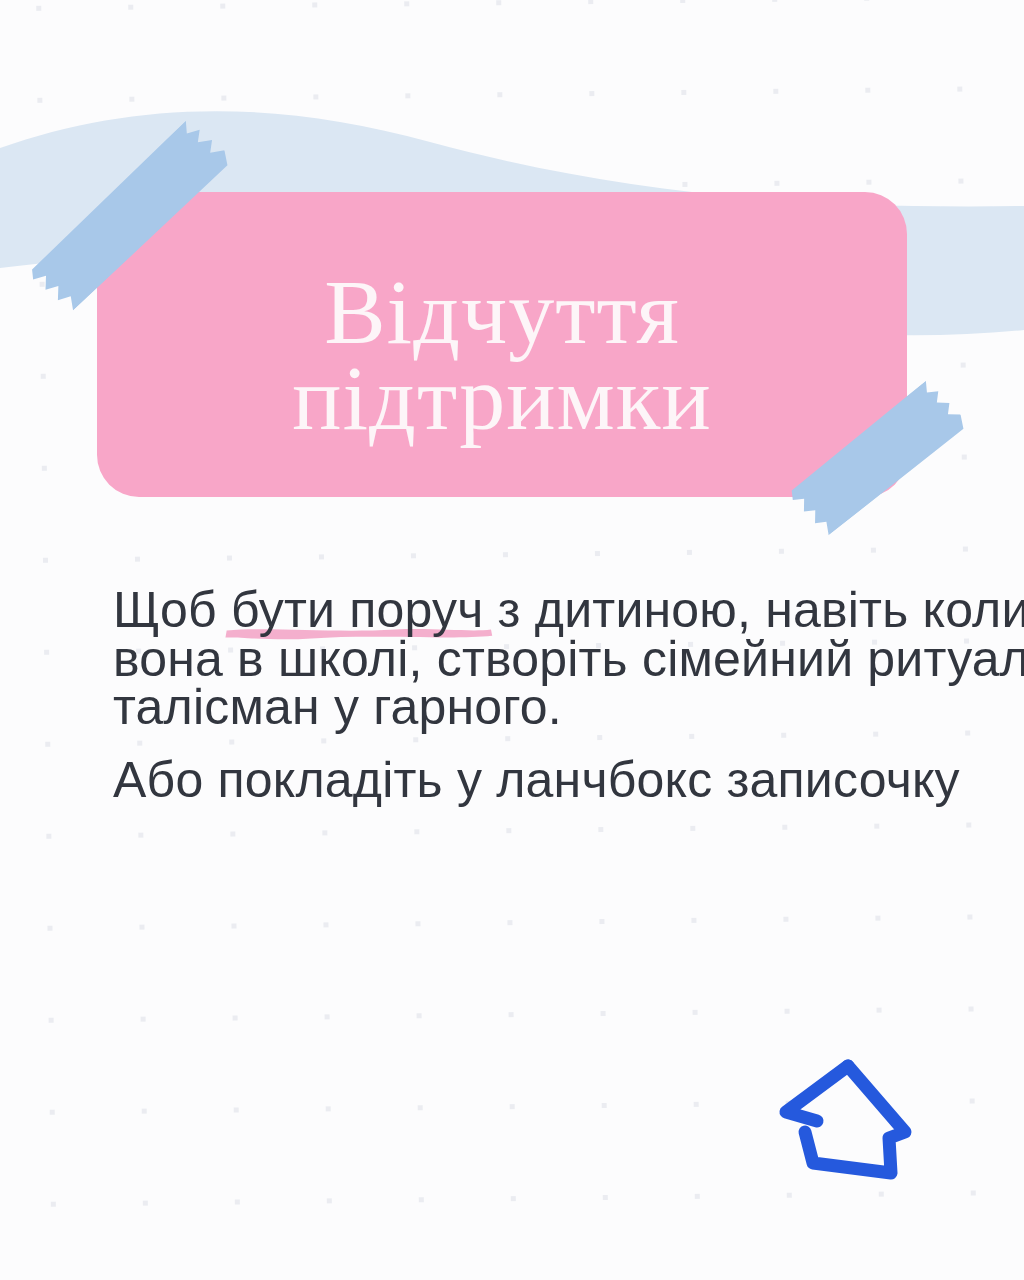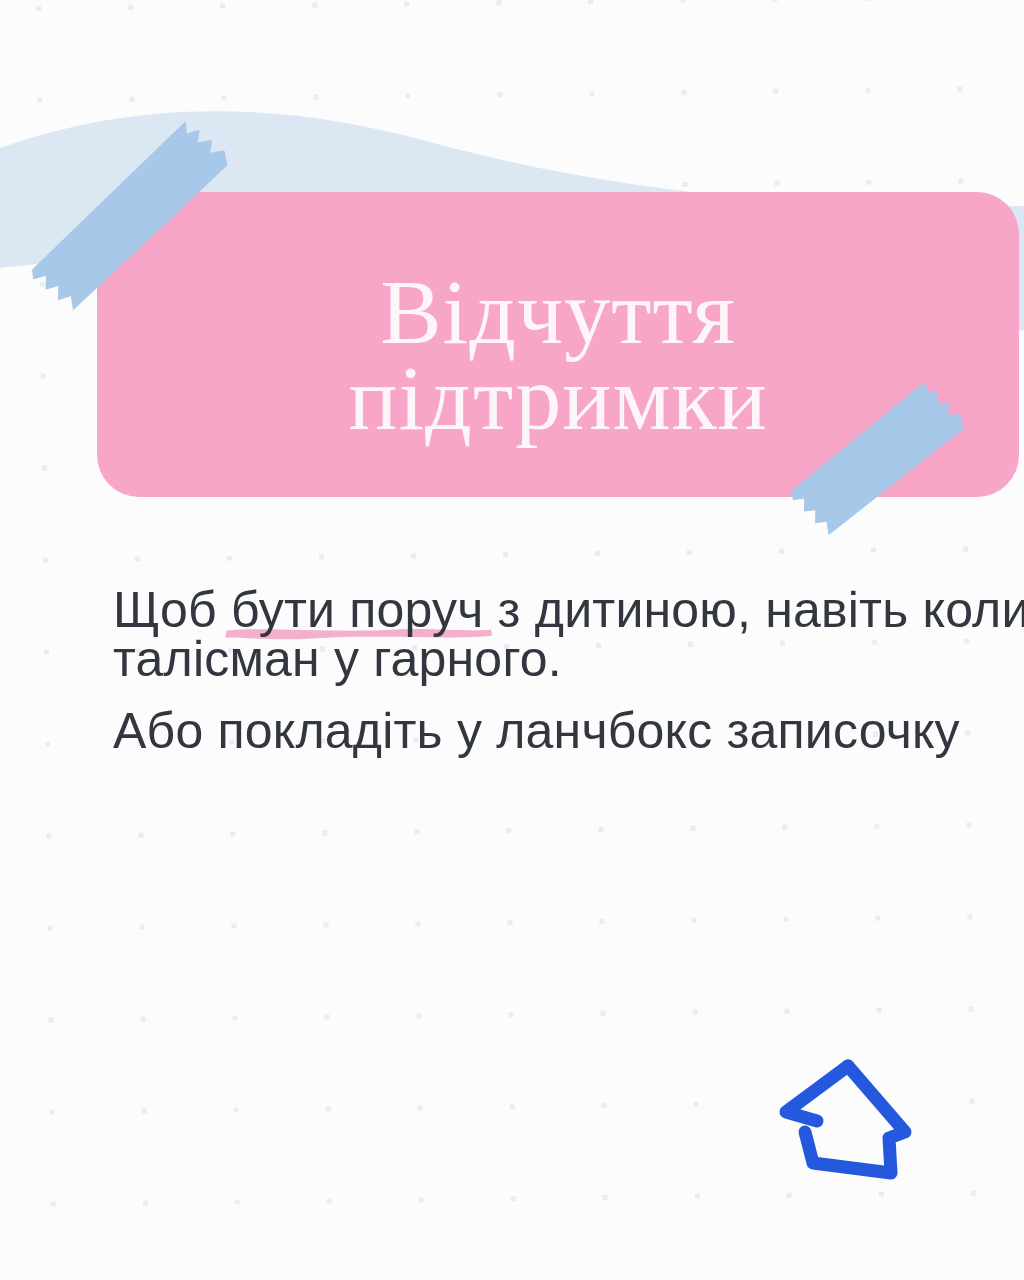--- a/index.html
+++ b/index.html
@@ -22,21 +22,21 @@
     background-size:92px 92px;
     background-position:17px 65px;
     transform:rotate(-0.7deg);
     opacity:0.85;
   }
   .decor-svg{position:absolute;left:0;top:0;width:1024px;height:1280px;pointer-events:none;}
   
   .title-card{
     position:absolute;
     left:97px;top:192px;
-    width:922px;height:305px;
+    width:810px;height:305px;
     background:#f8a6c8;
     border-radius:42px;
     display:flex;flex-direction:column;
     align-items:center;justify-content:center;
     padding-top:23px;box-sizing:border-box;
   }
   .title-line{
     font-family:"Liberation Serif", serif;
     font-size:92px;
     line-height:0.93;
@@ -105,20 +105,21 @@
       <path d="M10 4 L224 0 L216 10 L228 16 L218 24 L230 32 L220 40 L232 48 L224 61
                L12 62 L20 50 L8 44 L18 34 L6 28 L16 18 L4 12 Z" fill="#a8c8e9"></path>
     </svg>
   </div>
 
   <div class="body-text">
     <div>
       <div class="line"><span>Щоб </span><span class="hl"><svg class="hl-stroke" viewBox="0 0 220 18" preserveAspectRatio="none">
               <path d="M3 5 C 40 1, 90 8, 140 4 C 172 2, 202 7, 218 4 L 219 11 C 185 16, 125 9, 72 14 C 42 17, 12 12, 2 13 Z" opacity="0.9" fill="#f3a6c8"></path>
             </svg><span class="hl-text">бути поруч</span></span><span> з дитиною, навіть коли</span></div>
+      <div class="line">вона в школі, створіть сімейний ритуал</div>
       <div class="line">талісман у гарного.</div>
     </div>
     <div class="para-2">
       <div class="line">Або покладіть у ланчбокс записочку</div>
     </div>
   </div>
 
   <div class="arrow-wrap">
     <svg viewBox="0 0 150 150">
       <g fill="none" stroke-width="13" stroke-linecap="round" stroke-linejoin="round" stroke="#2559dd">

